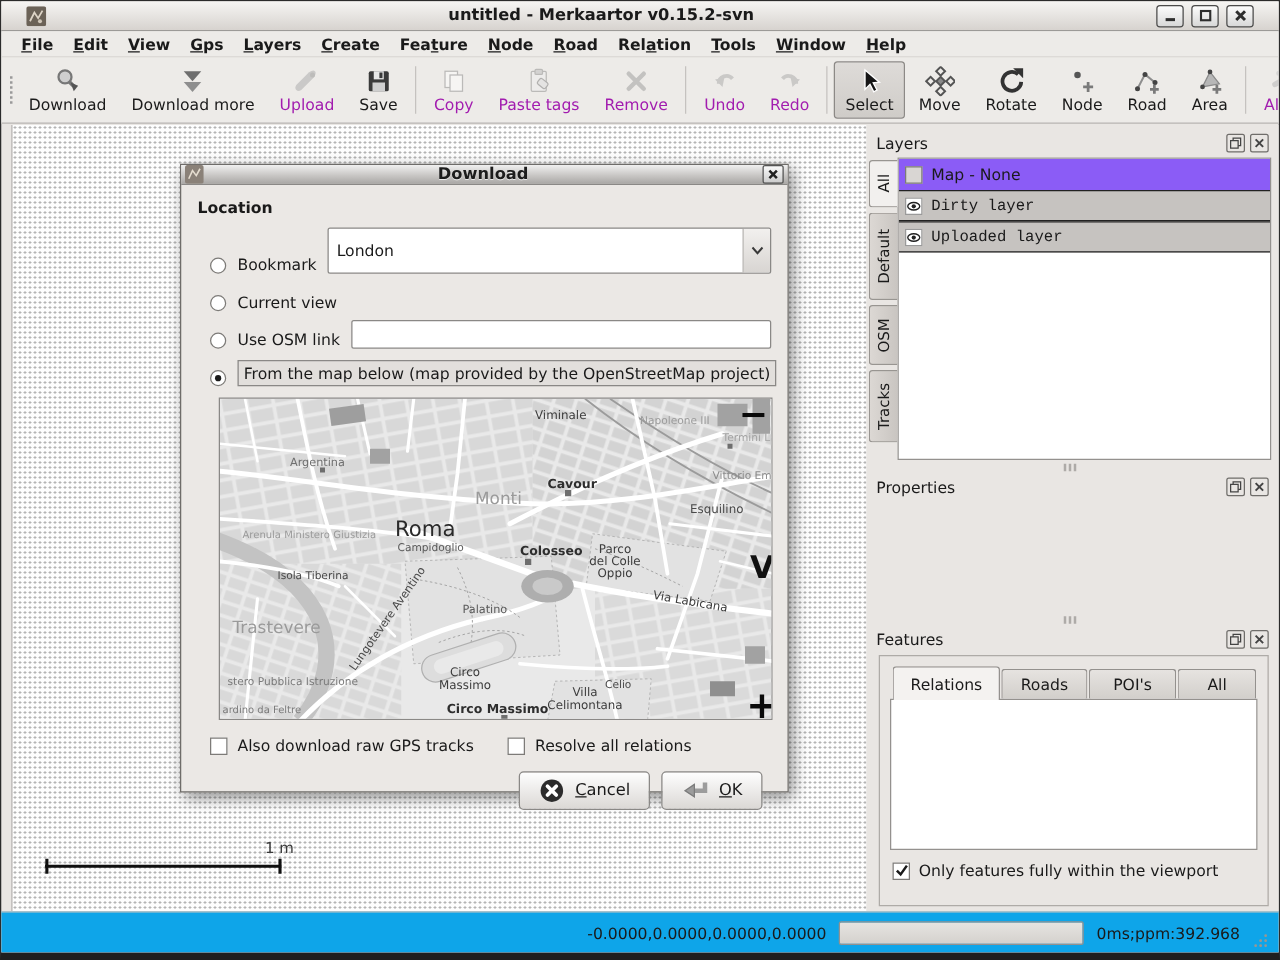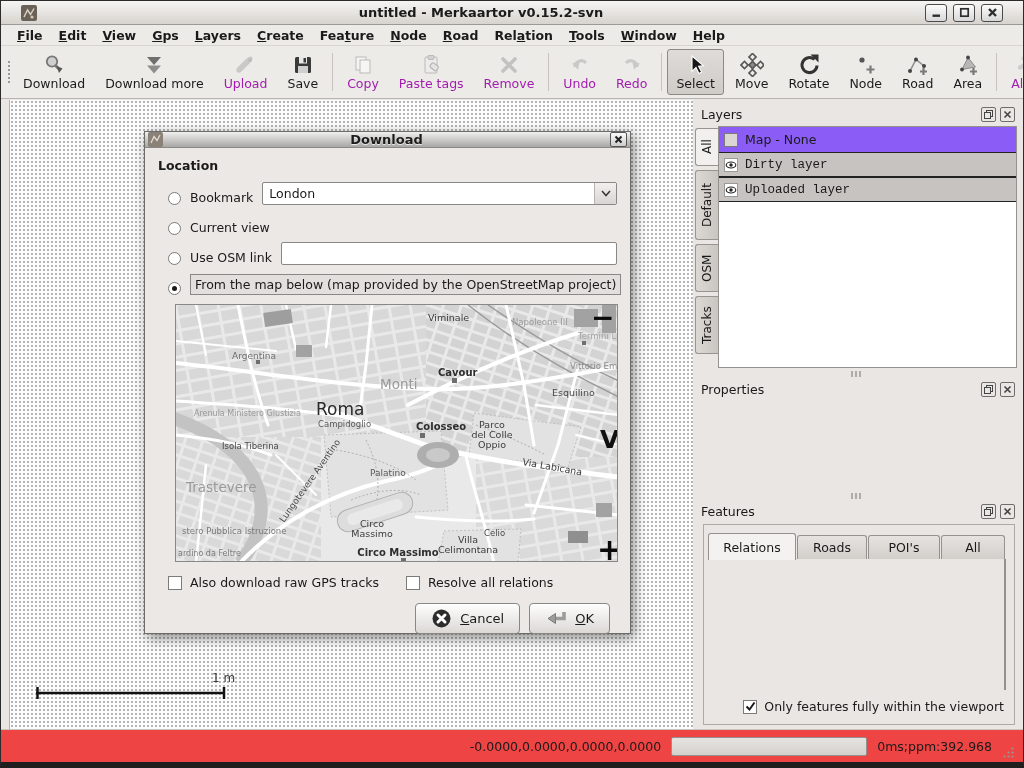--- a/index.html
+++ b/index.html
@@ -48,53 +48,53 @@
     border:1px solid #989591;border-left:none;border-radius:0 3px 3px 0;
     background:linear-gradient(-90deg,#dcd8d4,#c9c5c1);font-size:12px;padding:6px 1px;}
   .vtab.sel{background:#f2f0ee;border-left:none;width:23px;}
   .layer-list{flex:1;background:#fff;border:1px solid #949varn1;border:1px solid #94918e;overflow:hidden;}
   .layer-row{height:25px;display:flex;align-items:center;gap:7px;padding:0 5px;background:#8b5cf6;}
   .layer-row.sel{background:#c6c3c0;border-top:1px solid #222;border-bottom:1px solid #222;font-family:Liberation Mono, monospace;}
   .lr-icon{width:14px;height:14px;display:inline-flex;}
   .prop-space{height:92px;}
   .splitter{height:11px;display:flex;align-items:center;justify-content:center;gap:2px;}
   .splitter i{width:2px;height:6px;background:#aeaba8;display:inline-block;}
-  .features-frame{flex:1;border:1px solid #aeaba7;margin:4px 2px 2px 8px;padding:8px 8px 4px;display:flex;flex-direction:column;background:#e9e6e3;align-items:flex-end;}
+  .features-frame{flex:1;border:1px solid #aeaba7;margin:4px 2px 2px 8px;padding:8px 8px 14px;display:flex;flex-direction:column;background:#e9e6e3;}
   .ftabs{display:flex;align-items:flex-end;padding-left:2px;}
   .ftab{border:1px solid #94918e;border-bottom:none;border-radius:3px 3px 0 0;padding:4px 0 4px;text-align:center;
     background:linear-gradient(#e6e3e0,#d2cfcb);margin-right:1px;}
   .ftab.active{background:#f4f2f0;padding:6px 0 5px;position:relative;z-index:2;margin-bottom:-1px;}
   .features-list{flex:1;background:#fff;border:1px solid #94918e;position:relative;z-index:1;}
   .viewport-row{display:flex;align-items:center;gap:7px;padding:9px 2px 6px;}
   
   .cb{width:14px;height:14px;border:1px solid #7d7b78;background:#fff;display:inline-flex;align-items:center;justify-content:center;flex:none;}
   .cb.gray{background:#d9d6d3;}
   .radio{width:13px;height:13px;border:1px solid #7d7b78;border-radius:50%;background:#fff;display:inline-flex;align-items:center;justify-content:center;flex:none;}
   .radio.sel::after{content:"";width:5px;height:5px;border-radius:50%;background:#1a1a1a;}
   
-  .statusbar{position:absolute;left:0;right:0;bottom:0;height:33px;background:#ef4444;border-top:1px solid #c8c5c1;
+  .statusbar{position:absolute;left:0;right:0;bottom:0;height:33px;background:#0ea5e9;border-top:1px solid #c8c5c1;
     display:flex;align-items:center;padding:0 8px;gap:10px;}
   .sb-spacer{flex:1;}
   .progress{width:196px;height:19px;border:1px solid #94918e;border-radius:2px;background:linear-gradient(#e6e4e1,#d4d1cd);}
   .grip{width:13px;height:13px;display:inline-flex;align-self:flex-end;margin-bottom:3px;}
   
   .dialog{position:absolute;left:143px;top:130px;width:487px;height:503px;background:#ebe8e5;
     border:1px solid #6e6c69;box-shadow:3px 4px 12px rgba(0,0,0,.45);display:flex;flex-direction:column;}
   .dlg-title{height:20px;display:flex;align-items:center;padding:0 3px;gap:3px;border-bottom:1px solid #8a8886;
     background:linear-gradient(#f0f0f0 0%,#c9c7c5 55%,#a9a7a5 100%);}
   .dlg-icon{width:15px;height:15px;display:inline-flex;}
   .dlg-title .t{flex:1;text-align:center;font-weight:bold;font-size:13px;color:#1c1c1c;text-shadow:0 1px 0 #e8e8e8;}
   .dlg-close{width:17px;height:15px;border:1px solid #555;border-radius:2px;background:linear-gradient(#fafafa,#cccccc);
     display:inline-flex;align-items:center;justify-content:center;}
   .dlg-body{flex:1;padding:8px 13px 10px;display:flex;flex-direction:column;}
   .loc{font-weight:bold;margin:2px 0 2px 0;}
   .opt-row{display:flex;align-items:flex-end;gap:9px;margin:7px 0 0 10px;min-height:23px;}
   .opt-label{white-space:nowrap;}
   .opt-label.framed{border:1px solid #8a8886;background:#e2dfdc;padding:2px 4px;}
-  .combo{flex:1;height:23px;border:1px solid #8a8886;border-radius:2px;background:#fff;display:flex;align-items:center;overflow:hidden;}
+  .combo{flex:1;height:37px;border:1px solid #8a8886;border-radius:2px;background:#fff;display:flex;align-items:center;overflow:hidden;}
   .combo .cval{flex:1;padding:0 6px;}
   .combo .carr{width:22px;height:100%;border-left:1px solid #b5b2af;background:linear-gradient(#f2f0ee,#d8d5d2);
     display:flex;align-items:center;justify-content:center;}
   .txt-input{flex:1;height:23px;border:1px solid #8a8886;border-radius:2px;background:#fff;font:inherit;padding:0 5px;outline:none;}
   .map-box{margin:9px 0 0 17px;width:443px;height:258px;border:1px solid #8a8886;background:#e9e9e9;overflow:hidden;}
   .chk-row{display:flex;align-items:center;margin:13px 0 0 10px;}
   .chk-item{display:flex;align-items:center;gap:8px;}
   .chk-item.first{width:238px;}
   .btn-row{display:flex;justify-content:flex-end;gap:9px;margin-top:13px;padding-right:7px;}
   .dlg-btn{display:flex;align-items:center;gap:8px;height:31px;padding:0 15px;border:1px solid #8a8886;border-radius:4px;

